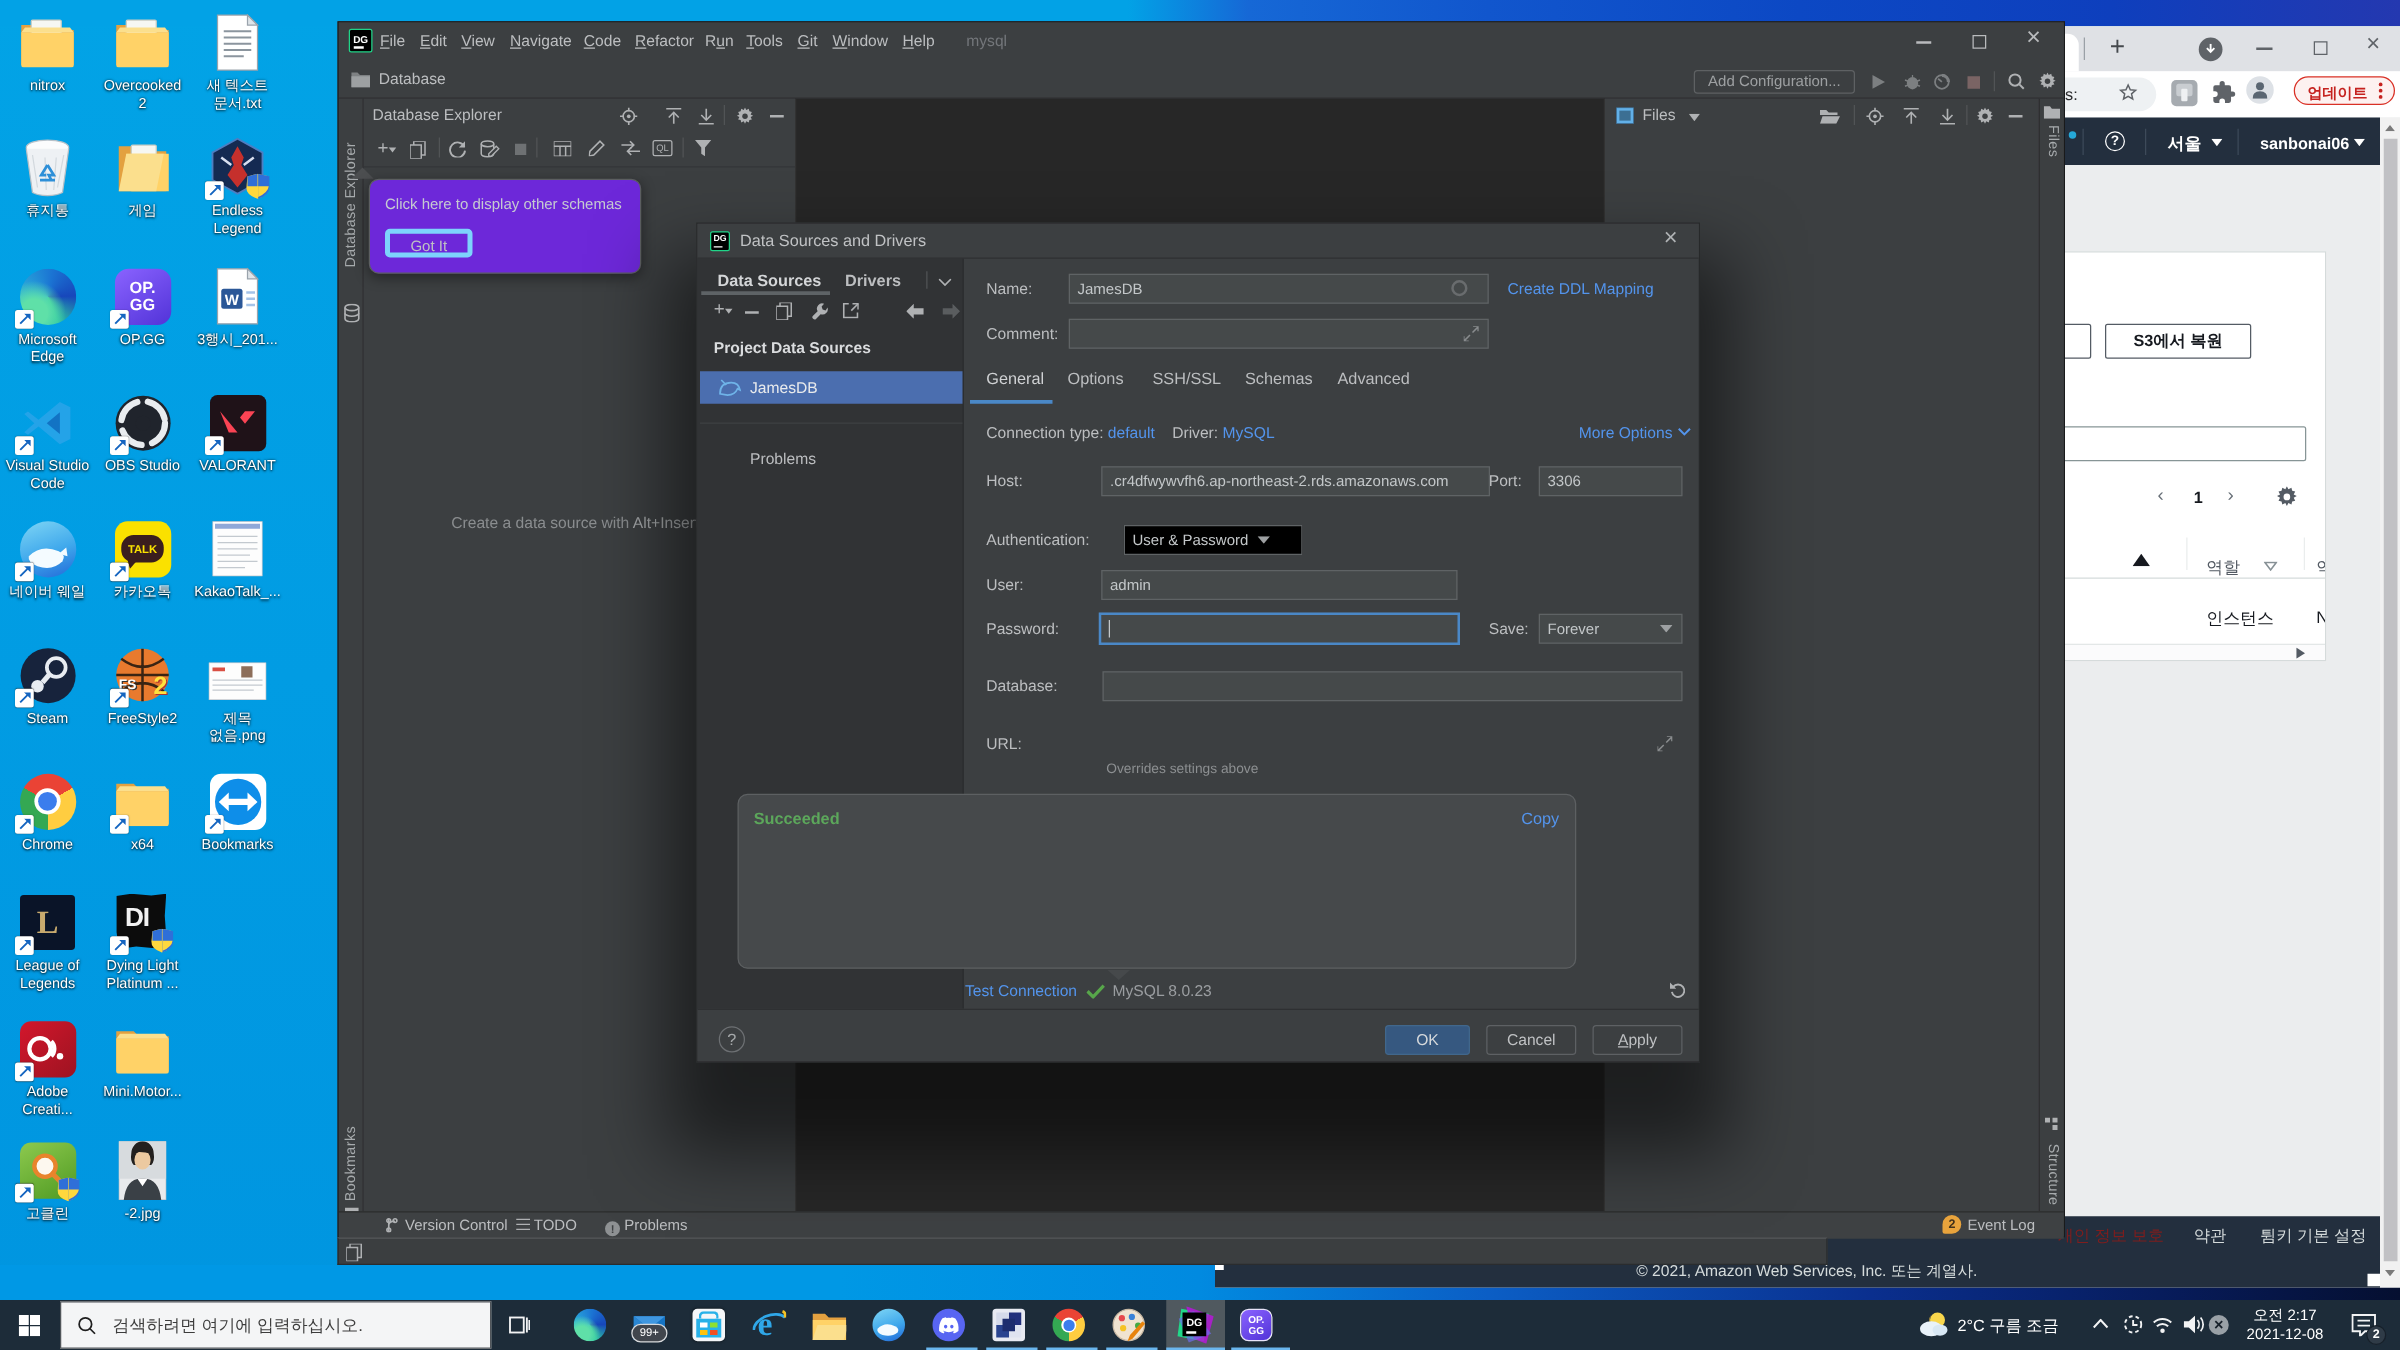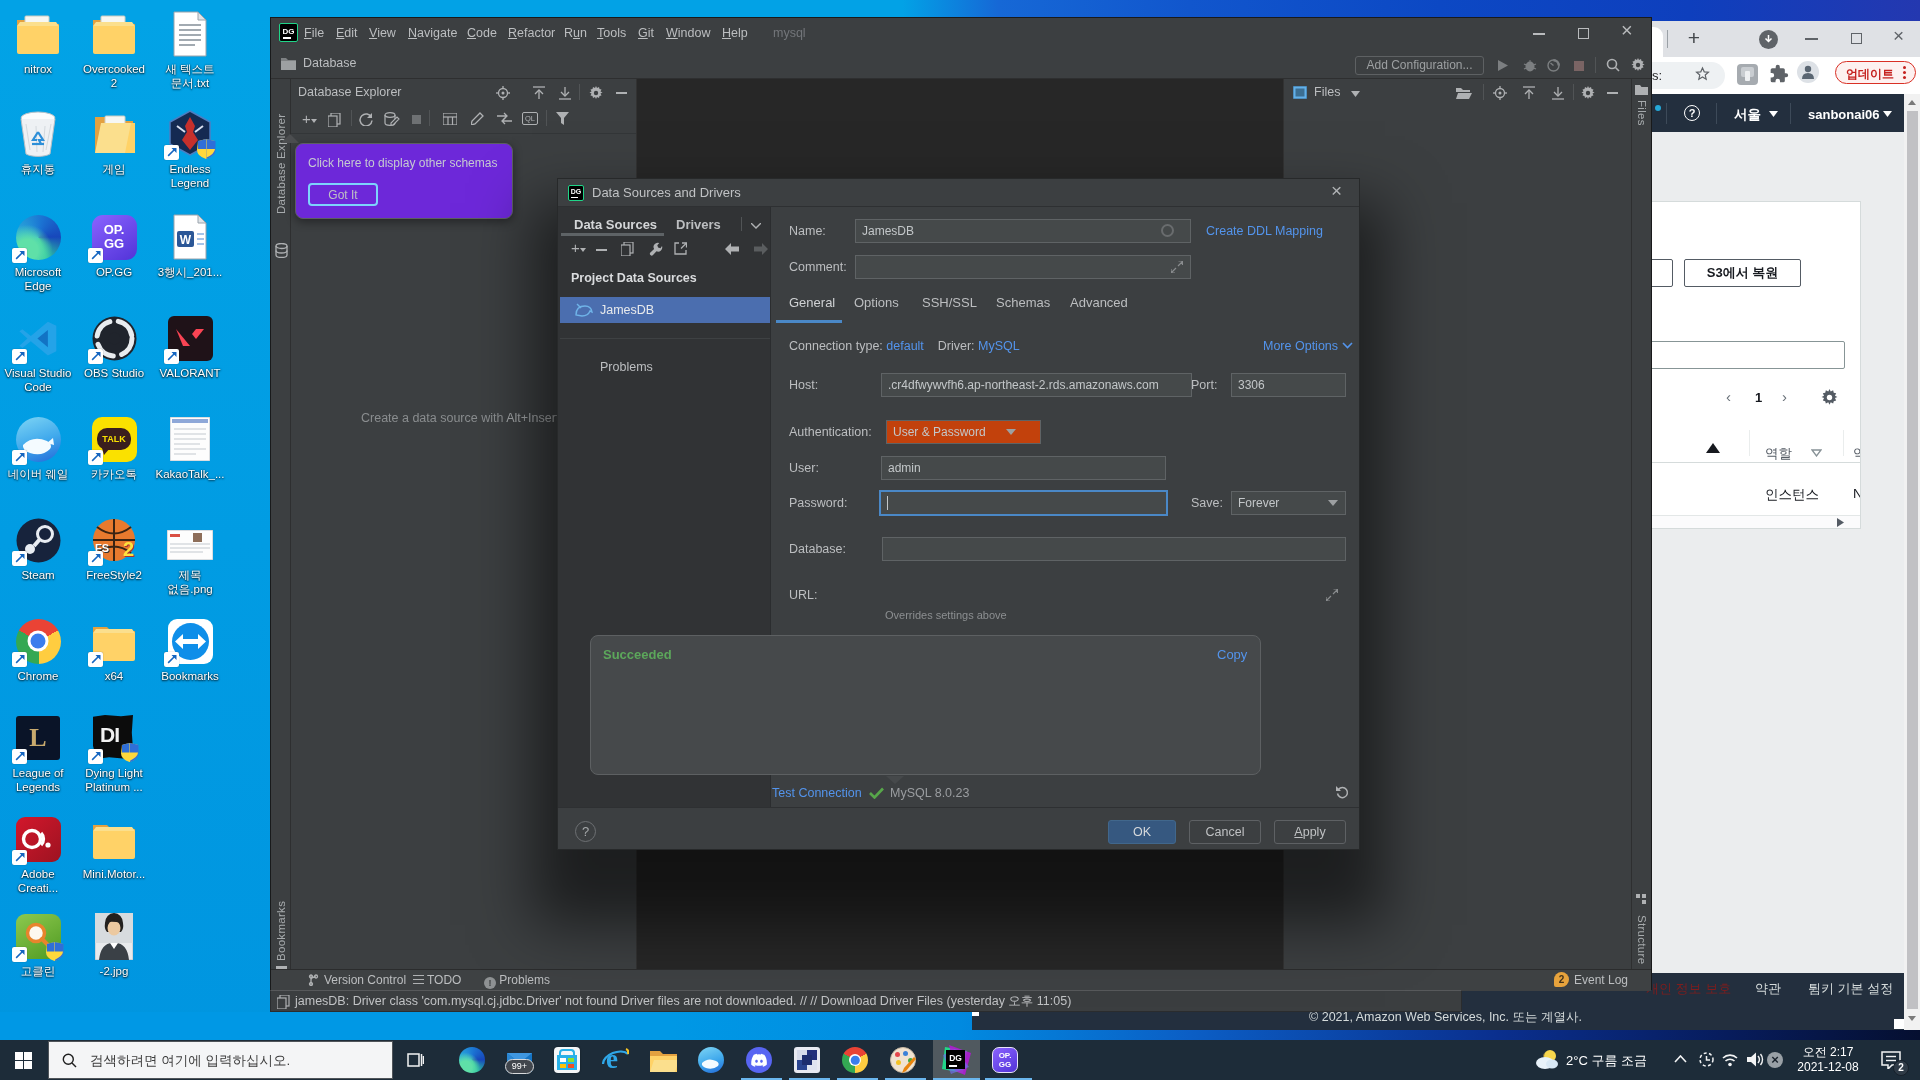--- a/index.html
+++ b/index.html
@@ -606,28 +606,27 @@
     <div class="a" style="left:213px;top:951px;height:22px;line-height:22px;color:#bcbec0;font-size:12px"><span style="display:inline-block;width:12px;height:12px;border-radius:50%;background:#8e9193;color:#3e4143;font-size:9px;font-weight:bold;text-align:center;line-height:12px;vertical-align:-2px">!</span> Problems</div>
     <div class="a" style="left:1283px;top:954px;width:15px;height:15px;border-radius:50% 50% 50% 2px;background:#e8a33c;color:#42311a;font-size:10px;font-weight:bold;text-align:center;line-height:15px">2</div>
     <div class="a" style="left:1303px;top:951px;height:22px;line-height:22px;color:#bcbec0;font-size:12px">Event Log</div>
   </div>
 
 <div id="dgballoon" class="a" style="left:270px;top:990px;width:1192px;height:22px;background:#3b3e40;border:1px solid #2a2c2e;border-top-color:#57595b">
     <svg class="a" style="left:6px;top:4px" width="13" height="14">
       <rect x="3" y="0" width="9" height="11" fill="none" stroke="#afb1b3" stroke-width="1.2"></rect>
       <rect x="0" y="3" width="9" height="11" fill="#3b3e40" stroke="#afb1b3" stroke-width="1.2"></rect>
     </svg>
-    <div class="a" style="left:24px;top:0;height:21px;line-height:21px;color:#c0c2c4;font-size:12.5px">jamesDB: Driver class 'com.mysql.cj.jdbc.Driver' not found Driver files are not downloaded. // // Download Driver Files (yesterday 오후 11:05)</div>
   </div>
 
 <div id="gotit">
     <div class="a" style="left:281px;top:134px;width:0;height:0;border-left:9px solid transparent;border-right:9px solid transparent;border-bottom:9px solid #4c4e50"></div>
     <div class="a" style="left:295px;top:143px;width:218px;height:76px;background:#6d28d9;border:1px solid #5c5f61;border-radius:8px;box-shadow:0 3px 10px rgba(0,0,0,.4)">
       <div class="a" style="left:12px;top:12px;color:#c6cad1;font-size:12px;white-space:nowrap">Click here to display other schemas</div>
-      <div class="a" style="left:12px;top:39px;width:70px;height:23px;border:2px solid #7dd3fc;border-radius:4px;color:#bfc1c3;font-size:12px;text-align:center;line-height:21px">Got It</div>
+      <div class="a" style="left:12px;top:39px;width:70px;height:23px;border:4px solid #7dd3fc;border-radius:4px;color:#bfc1c3;font-size:12px;text-align:center;line-height:21px">Got It</div>
     </div>
   </div>
 
 <div id="dlg" class="a" style="left:557px;top:178px;width:803px;height:672px;background:#3c3f41;border:1px solid #27292a;box-shadow:0 50px 55px 25px rgba(0,0,0,.52)">
     <div class="a" style="left:0;top:0;width:801px;height:28px;background:#3c3f41;border-bottom:1px solid #2e3032"></div>
     <div class="a" style="left:10px;top:6px;width:16px;height:16px;background:#000;border:1px solid #20d488;border-radius:2px;color:#fff;font-size:7px;font-weight:bold;text-align:center;line-height:12px">DG<div style="position:absolute;left:2px;bottom:2px;width:7px;height:1.5px;background:#fff"></div></div>
     <div class="a" style="left:34px;top:0;height:28px;line-height:28px;color:#c0c2c4;font-size:13px">Data Sources and Drivers</div>
     <div class="a" style="left:773px;top:1px;color:#b0b3b5;font-size:19px">×</div>
     <div class="a" style="left:0;top:28px;width:213px;height:600px;background:#313335;border-right:1px solid #2b2d2f"></div>
     <div class="a" style="left:16px;top:34px;height:24px;line-height:24px;color:#d4d6d8;font-size:13px;font-weight:bold">Data Sources</div>
@@ -688,21 +687,21 @@
     <div class="a" style="left:218px;top:141px;width:66px;height:3px;background:#4a88c7"></div>
     <div class="lbl" style="left:231px;top:160px">Connection type: <span class="blue">default</span> &nbsp;&nbsp; Driver: <span class="blue">MySQL</span></div>
     <div class="a blue" style="left:705px;top:160px;font-size:12.5px">More Options <svg width="11" height="7" style="vertical-align:1px">
         <path d="M1 1 l4.5 4.5 L10 1" fill="none" stroke="#5394ec" stroke-width="1.6"></path>
       </svg></div>
     <div class="lbl" style="left:231px;top:194px;line-height:24px">Host:</div>
     <div class="fld" style="left:323px;top:194px;width:311px">.cr4dfwywvfh6.ap-northeast-2.rds.amazonaws.com</div>
     <div class="lbl" style="left:633px;top:194px;line-height:24px">Port:</div>
     <div class="fld" style="left:673px;top:194px;width:115px">3306</div>
     <div class="lbl" style="left:231px;top:241px;line-height:24px">Authentication:</div>
-    <div class="fld" style="left:328px;top:241px;width:155px;background:#c2410c">User &amp; Password</div>
+    <div class="fld" style="left:341px;top:241px;width:143px;background:#000000">User &amp; Password</div>
     <svg class="a" style="left:448px;top:250px" width="10" height="6">
       <path d="M0 0 h10 l-5 6 z" fill="#9da0a2"></path>
     </svg>
     <div class="lbl" style="left:231px;top:277px;line-height:24px">User:</div>
     <div class="fld" style="left:323px;top:277px;width:285px">admin</div>
     <div class="lbl" style="left:231px;top:311px;line-height:26px">Password:</div>
     <div class="fld" style="left:321px;top:311px;width:289px;height:26px;border:2px solid #4a88c7"><span style="display:inline-block;width:1px;height:14px;background:#c3c7c9;vertical-align:-3px"></span></div>
     <div class="lbl" style="left:633px;top:312px;line-height:24px">Save:</div>
     <div class="fld" style="left:673px;top:312px;width:115px">Forever</div>
     <svg class="a" style="left:770px;top:321px" width="10" height="6">

